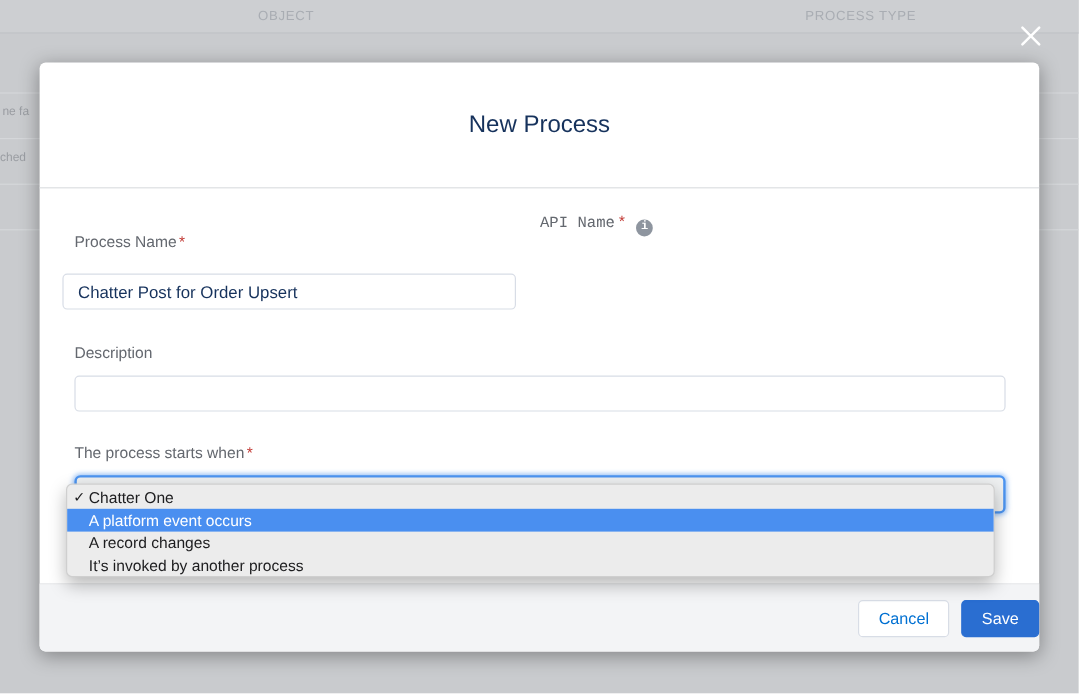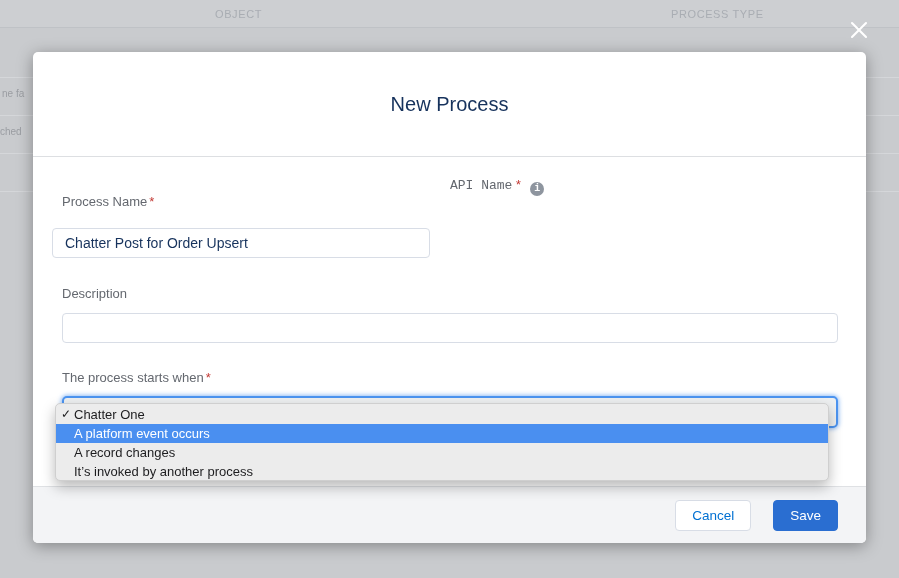--- a/index.html
+++ b/index.html
@@ -49,25 +49,25 @@
   .lb-desc  { left:29px;  top:234px; }
   .lb-start { left:29px;  top:318px; }
 
   .select-box { position:absolute; left:29px; top:344px; width:776px; height:32px;
                 background:#eef0f1; border:2px solid #4c94f0; border-radius:5px;
                 box-shadow:0 0 4px 1px rgba(76,148,240,.6); cursor:pointer; }
 
   .modal-footer { position:absolute; left:0; top:434px; width:833px; height:57px;
                   background:#f3f4f6; border-top:1px solid #dfe1e4;
                   border-radius:0 0 5px 5px; display:flex; align-items:center;
-                  justify-content:flex-end; gap:10px; padding-right:28px; }
+                  justify-content:flex-end; gap:10px; }
   .btn { height:31px; padding:0 16px; border-radius:4px; font-size:13.5px;
          font-family:"Liberation Sans", sans-serif; cursor:pointer; }
   .btn-cancel { background:#fff; border:1px solid #d8dde6; color:#0070d2; }
-  .btn-save   { background:#2a6ed1; border:1px solid #2a6ed1; color:#fff;margin-left:12px; }
+  .btn-save   { background:#2a6ed1; border:1px solid #2a6ed1; color:#fff; }
 
   
   .dropdown-menu { position:absolute; left:55px; top:403px; width:774px; height:78px;
                    background:#ececec; border:1px solid #cfcfcf; border-radius:5px;
                    box-shadow:0 6px 14px rgba(0,0,0,.28); z-index:50; padding-top:1px; }
   .menu-item { position:relative; height:19px; line-height:19px; font-size:13px;
                color:#1d1d1f; padding-left:18px; cursor:pointer; white-space:nowrap; }
   .menu-item .mi-check { position:absolute; left:5px; top:0; width:12px; font-size:12px; }
   .menu-item.selected { background:#4a8ff0; color:#fff; }
 </style>

